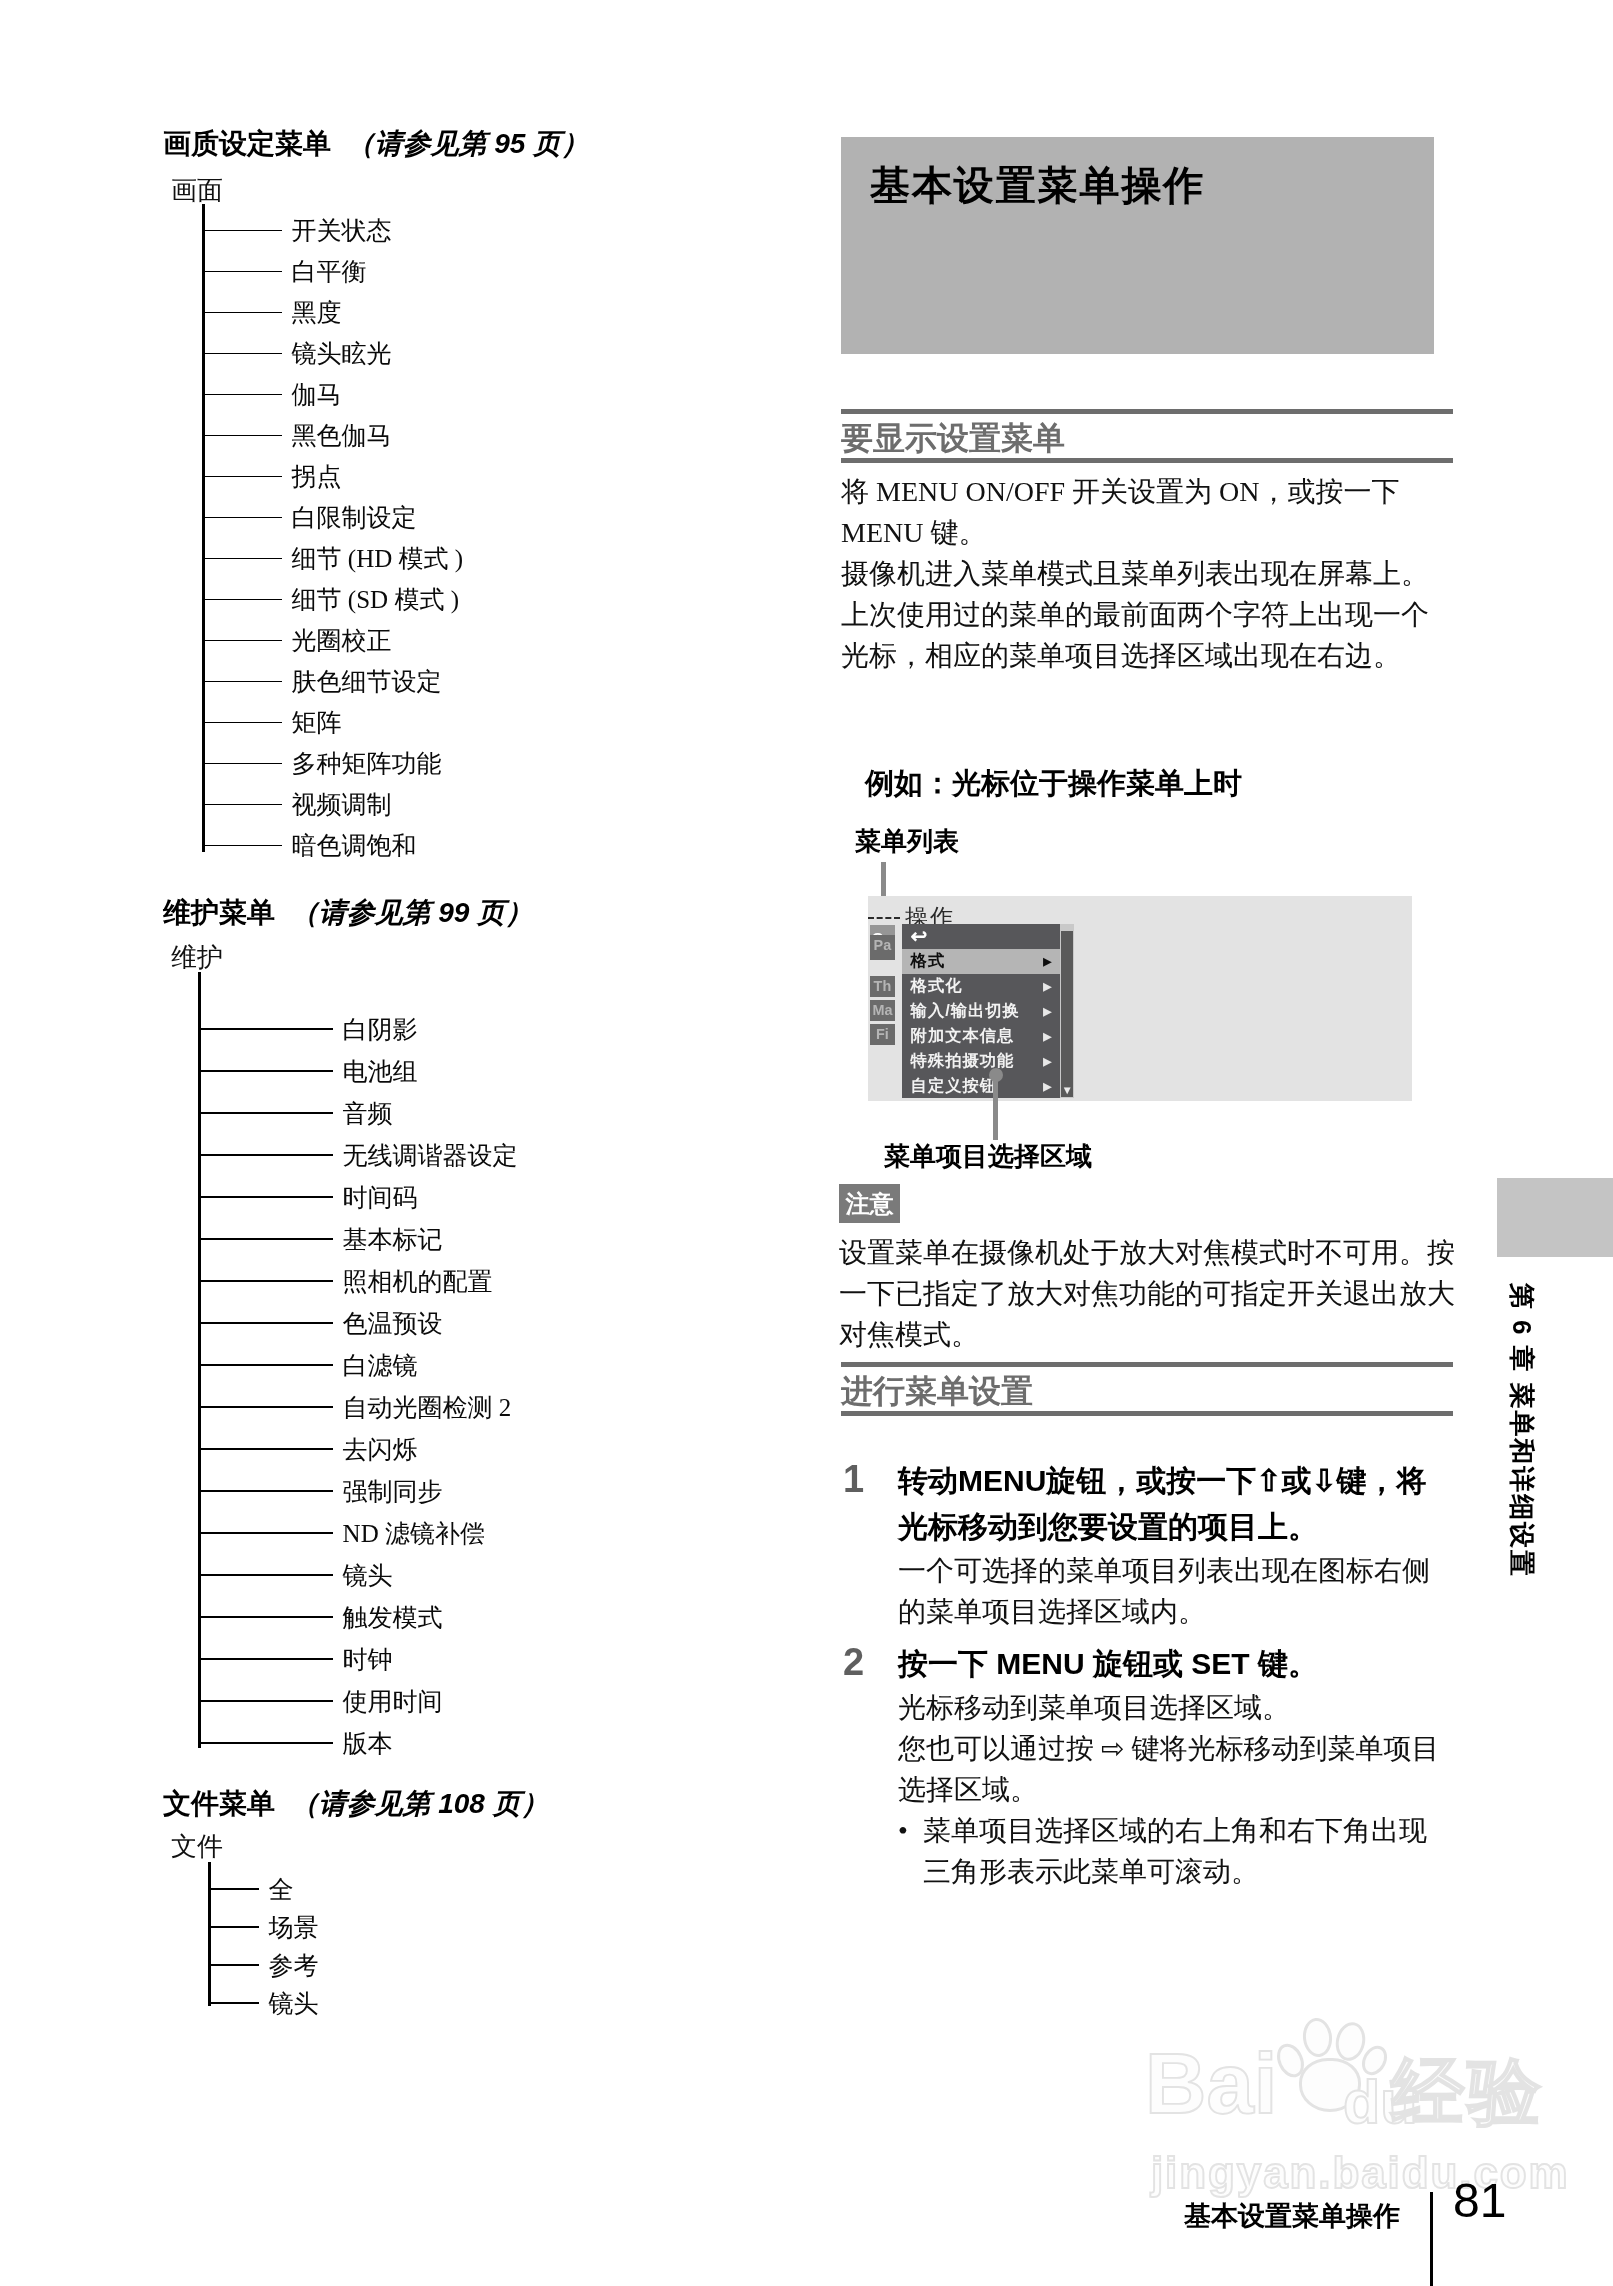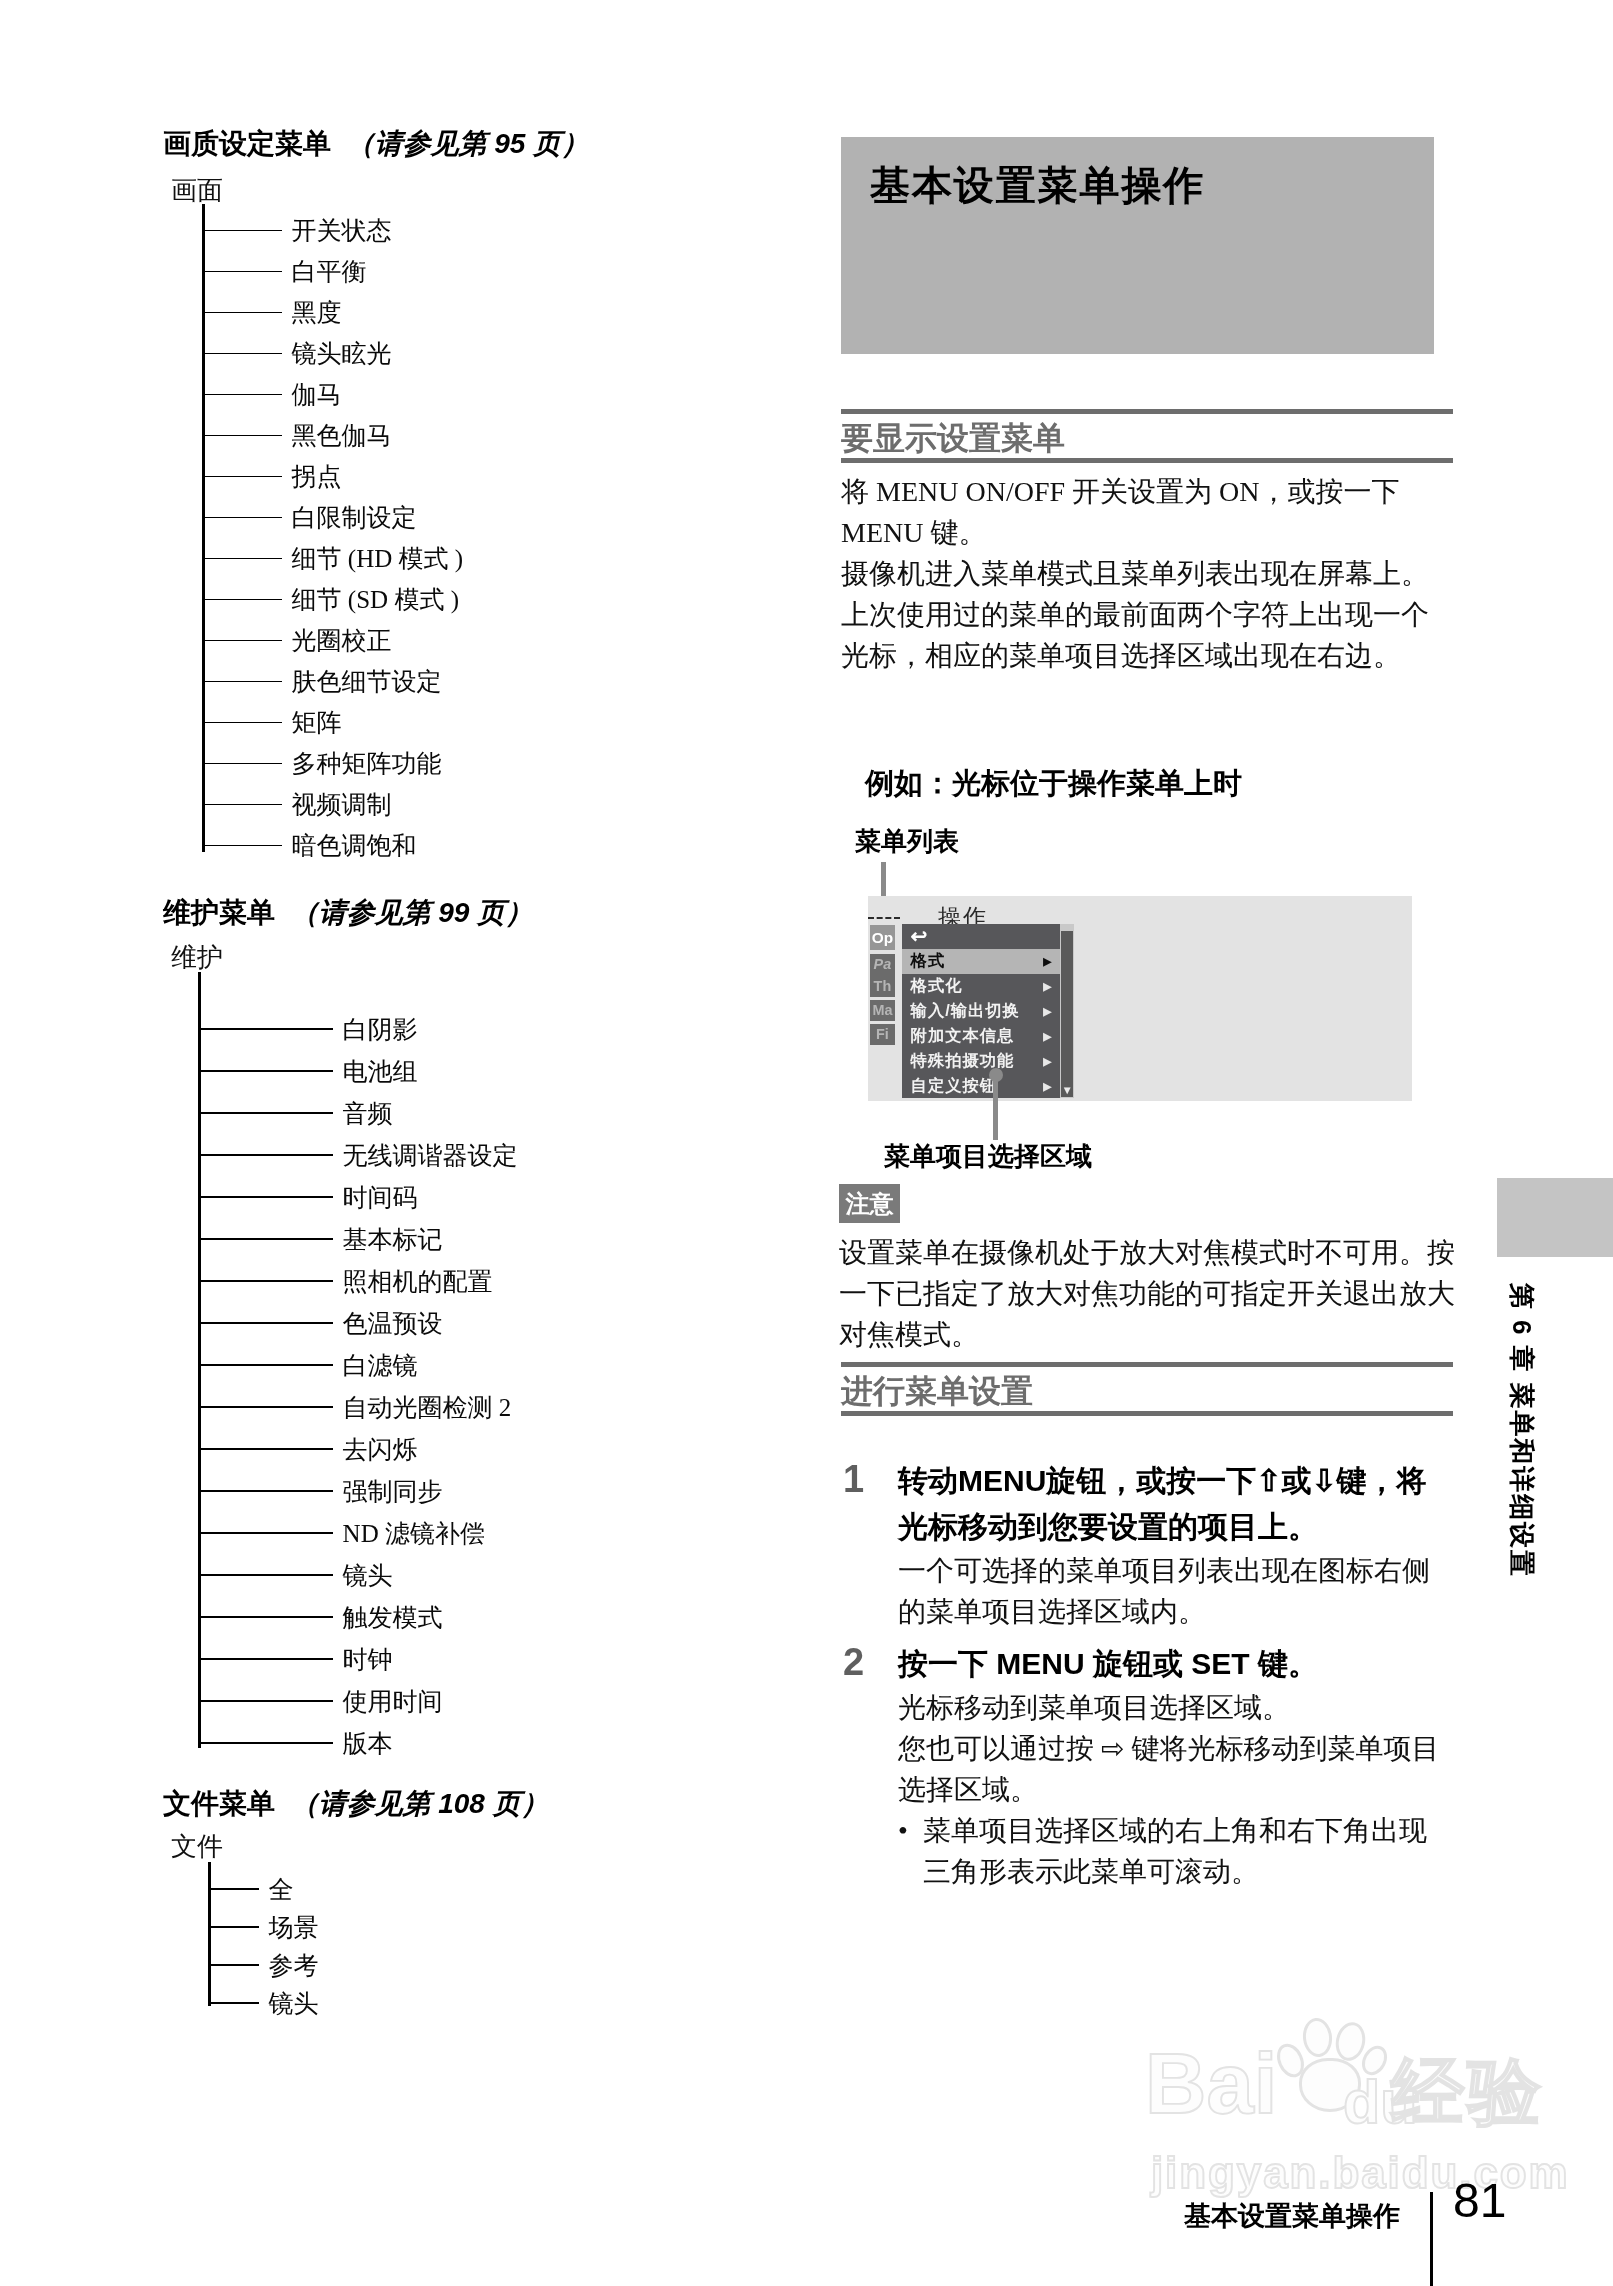--- a/index.html
+++ b/index.html
@@ -268,25 +268,25 @@
       <div class="para">上次使用过的菜单的最前面两个字符上出现一个光标，相应的菜单项目选择区域出现在右边。</div>
     </div>
 
   <div class="abs example-label" style="left:841px;top:764px;">例如：光标位于操作菜单上时</div>
 
   <div class="abs callout-label" style="left:855px;top:824px;">菜单列表</div>
   <div class="abs callout-line" style="left:881px;top:862px;height:53px;"></div>
   <div class="abs callout-dot" style="left:876px;top:911px;"></div>
 
   <div class="abs screen" style="left:868px;top:896px;width:544px;height:205px;">
-    <div class="abs screen-title" style="left:37px;top:5.8px;margin-left:33px;">操作</div>
+    <div class="abs screen-title" style="left:37px;top:5.8px;">操作</div>
     <div class="abs cursor-dashes" style="left:0px;top:21px;width:32px;"></div>
     <div class="abs" style="left:1.9px;top:29px;">
         <div class="abs tab active" style="left: 0px; top: 0px; width: 25px; height: 25px;">Op</div>
-        <div class="abs tab inactive" style="left: 0px; top: 29px; width: 25px; height: 32px; font-style: italic;">Pa</div>
+        <div class="abs tab inactive" style="left: 0px; top: 10px; width: 25px; height: 25px;">Pa</div>
         <div class="abs tab inactive" style="left: 0px; top: 51px; width: 25px; height: 21px;">Th</div>
         <div class="abs tab inactive" style="left: 0px; top: 75px; width: 25px; height: 21px;">Ma</div>
         <div class="abs tab inactive" style="left: 0px; top: 99px; width: 25px; height: 21px;">Fi</div>
       </div>
     <div class="abs menu-panel" style="left:34px;top:28px;width:159px;height:174px;">
         <div class="menu-row">
           <span class="ret">↩</span>
         </div>
         <div class="menu-row hl">
           <span>格式</span>

